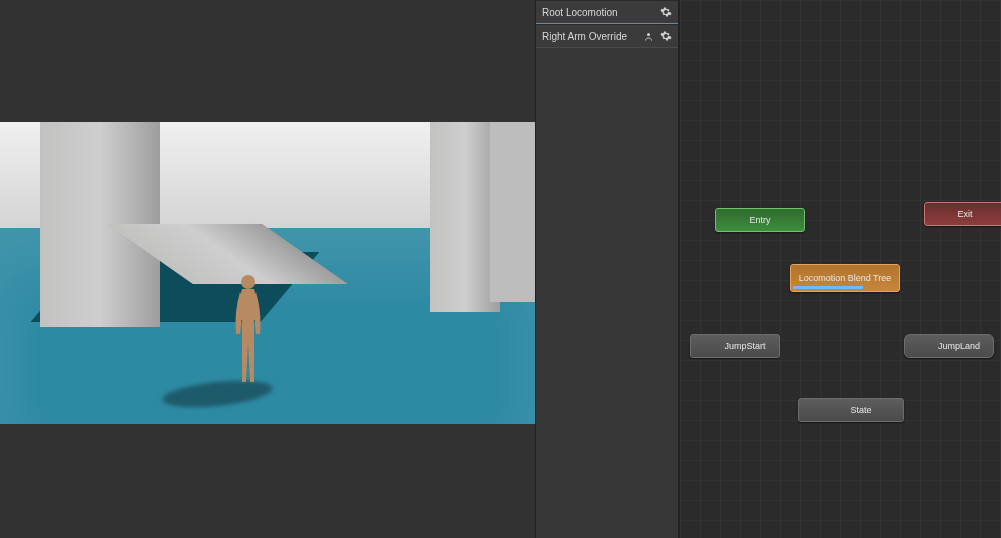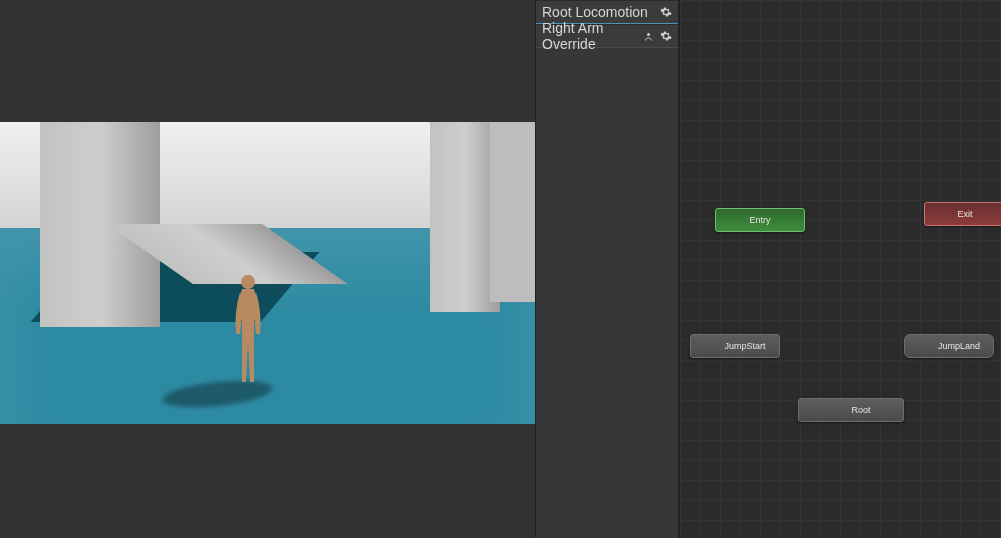--- a/index.html
+++ b/index.html
@@ -78,21 +78,21 @@
   }
   .layer-row {
     display:flex;
     align-items:center;
     height:24px;
     padding:0 6px;
     background:#3b3b3b;
     border-top:1px solid #2a2a2a;
     border-bottom:1px solid #4c93b5;
   }
-  .layer-row span.lbl { flex:1; font-size:14px; color:#d6d6d6; }
+  .layer-row span.lbl { flex:1; font-size:10px; color:#d6d6d6; }
   .layer-row.second { border-bottom-color:#4a4a4a; }
   .icons { display:flex; gap:4px; }
   .ico { width:12px; height:12px; display:flex; align-items:center; justify-content:center; color:#d0d0d0;}
   .ico svg{ width:12px; height:12px; fill:#cfcfcf; }
 
   
   .graph {
     flex:1;
     position:relative;
     height:538px;
@@ -211,16 +211,20 @@
 
     <line x1="126" y1="406" x2="64" y2="360" stroke="#b5b5b5" stroke-width="1" marker-end="url(#arrW)"></line>
 
     <line x1="198" y1="406" x2="258" y2="360" stroke="#b5b5b5" stroke-width="1" marker-end="url(#arrW)"></line>
 
     <line x1="252" y1="360" x2="192" y2="404" stroke="#b5b5b5" stroke-width="1" marker-end="url(#arrW)"></line>
   </svg>
 
   <div class="node n-green" style="left:35px;  top:208px;">Entry</div>
   <div class="node n-red" style="left:244px; top:202px; width:82px;">Exit</div>
+  <div class="node n-orange" style="left:110px; top:264px;">
+    <span>Locomotion Blend Tree</span>
+    <div class="prog"></div>
+  </div>
   <div class="node n-gray" style="left:10px;  top:334px;">JumpStart</div>
   <div class="node n-gray" style="left:224px; top:334px;border-radius:6px;">JumpLand</div>
-  <div class="node n-gray" style="left:118px; top:398px; width:106px;">Root</div>
+  <div class="node n-gray" style="left:118px; top:398px; width:106px;">State</div>
 </div>
 
 </body></html>

